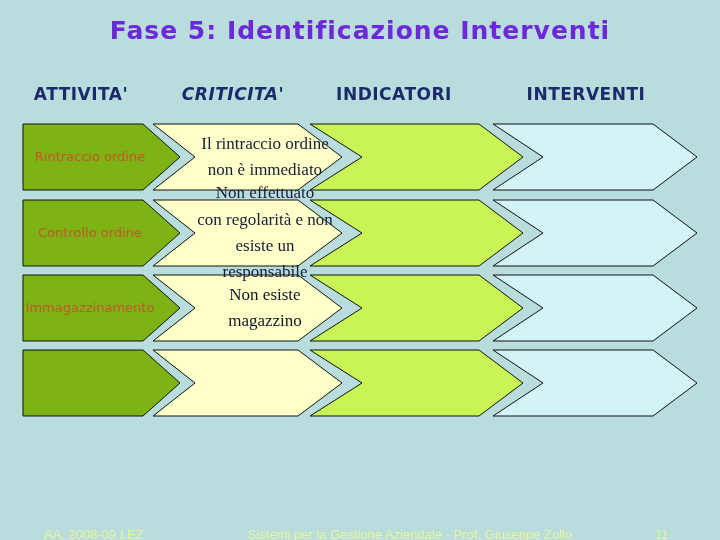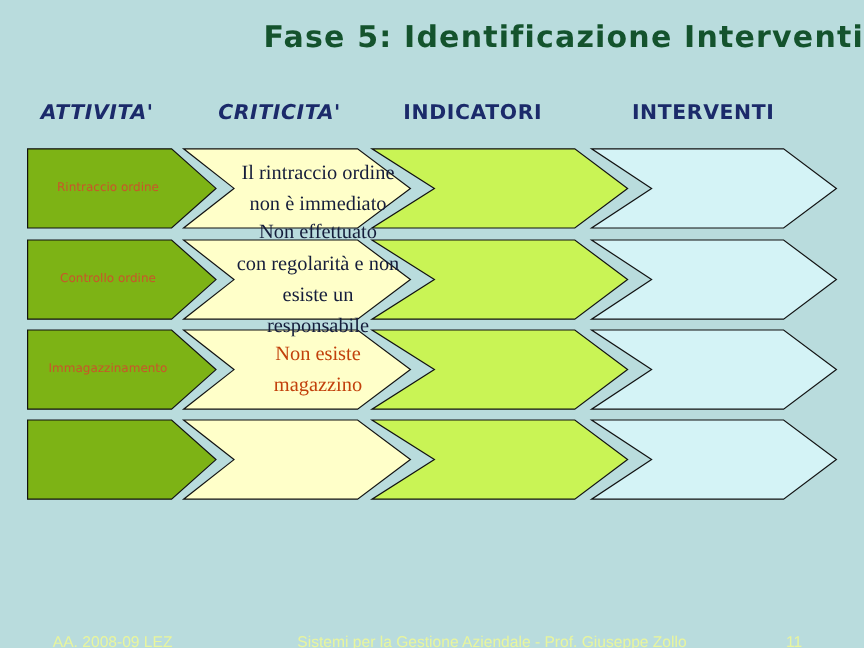--- a/index.html
+++ b/index.html
@@ -18,21 +18,21 @@
   .hdr-0{left:18px;width:126px;}
   .hdr-1{left:170px;width:126px;}
   .hdr-2{left:329px;width:130px;}
   .hdr-3{left:519px;width:134px;}
   svg.diagram{position:absolute;left:0;top:0;}
   svg.diagram polygon{stroke:#111111;stroke-width:1;}
   .cell{
     position:absolute;display:flex;align-items:center;justify-content:center;
     text-align:center;
   }
-  .activity-label{left:24px;width:132px;font-size:10px;line-height:1.25;}
+  .activity-label{left:24px;width:132px;font-size:13px;line-height:1.25;}
   .criticita-label{
     left:196px;width:138px;font-size:17px;line-height:1.55;
     font-family:"Liberation Serif",serif;white-space:pre-line;
   }
   .row-0{top:124px;height:66px;}
   .row-1{top:200px;height:66px;}
   .row-2{top:275px;height:66px;}
   .row-3{top:350px;height:66px;}
   .footer-item{
     position:absolute;top:527px;font-size:13px;
@@ -40,24 +40,24 @@
   }
   .footer-left{left:44px;}
   .footer-center{left:130px;width:560px;text-align:center;}
   .footer-page{left:655px;width:40px;}
 </style>
 </head>
 <body>
 
 <div class="slide" style="background: rgb(185, 220, 221);">
 
-  <div class="title" style="color: #14532d; text-align: right;">Fase 5: Identificazione Interventi</div>
+  <div class="title" style="color: #6d28d9;">Fase 5: Identificazione Interventi</div>
 
   <div>
-    <div class="col-header hdr-0" style="color: rgb(27, 42, 106); font-style: italic;">ATTIVITA'</div>
+    <div class="col-header hdr-0" style="color: rgb(27, 42, 106);">ATTIVITA'</div>
     <div class="col-header hdr-1" style="color: rgb(27, 42, 106); font-style: italic;">CRITICITA'</div>
     <div class="col-header hdr-2" style="color: rgb(27, 42, 106);">INDICATORI</div>
     <div class="col-header hdr-3" style="color: rgb(27, 42, 106);">INTERVENTI</div>
   </div>
 
   <svg class="diagram" width="720" height="540" viewBox="0 0 720 540">
 
     <polygon points="23,124 143,124 180,157 143,190 23,190" fill="#7db315"></polygon>
     <polygon points="153,124 298,124 342,157 298,190 153,190 195,157" fill="#ffffc9"></polygon>
     <polygon points="310,124 479,124 523,157 479,190 310,190 362,157" fill="#c9f455"></polygon>
@@ -82,21 +82,21 @@
   <div class="cell activity-label row-0" style="color: rgb(201, 85, 43);">Rintraccio ordine</div>
   <div class="cell criticita-label row-0" style="color: rgb(21, 29, 59);">Il rintraccio ordine
 non è immediato</div>
 
   <div class="cell activity-label row-1" style="color: rgb(201, 85, 43);">Controllo ordine</div>
   <div class="cell criticita-label row-1" style="color: rgb(21, 29, 59);">Non effettuato
 con regolarità e non
 esiste un responsabile</div>
 
   <div class="cell activity-label row-2" style="color: rgb(201, 85, 43);">Immagazzinamento</div>
-  <div class="cell criticita-label row-2" style="color: #c2410c;">Non esiste
+  <div class="cell criticita-label row-2" style="color: #0f172a;">Non esiste
 magazzino</div>
 
 
   <div class="footer-item footer-left" style="color: rgb(233, 245, 157);">AA. 2008-09 LEZ</div>
   <div class="footer-item footer-center" style="color: rgb(233, 245, 157);">Sistemi per la Gestione Aziendale - Prof. Giuseppe Zollo</div>
   <div class="footer-item footer-page" style="color: rgb(233, 245, 157); text-decoration: underline;">11</div>
 
 </div>
 
 </body></html>

